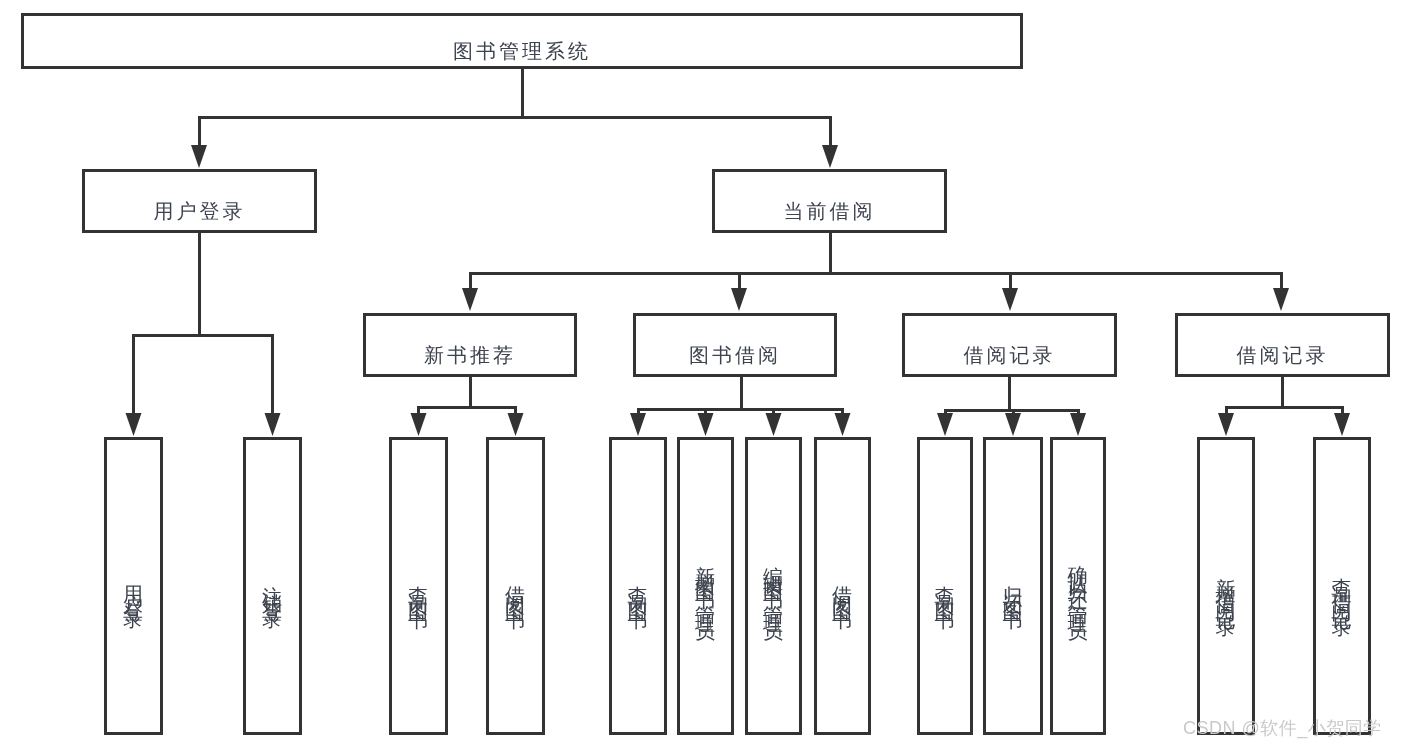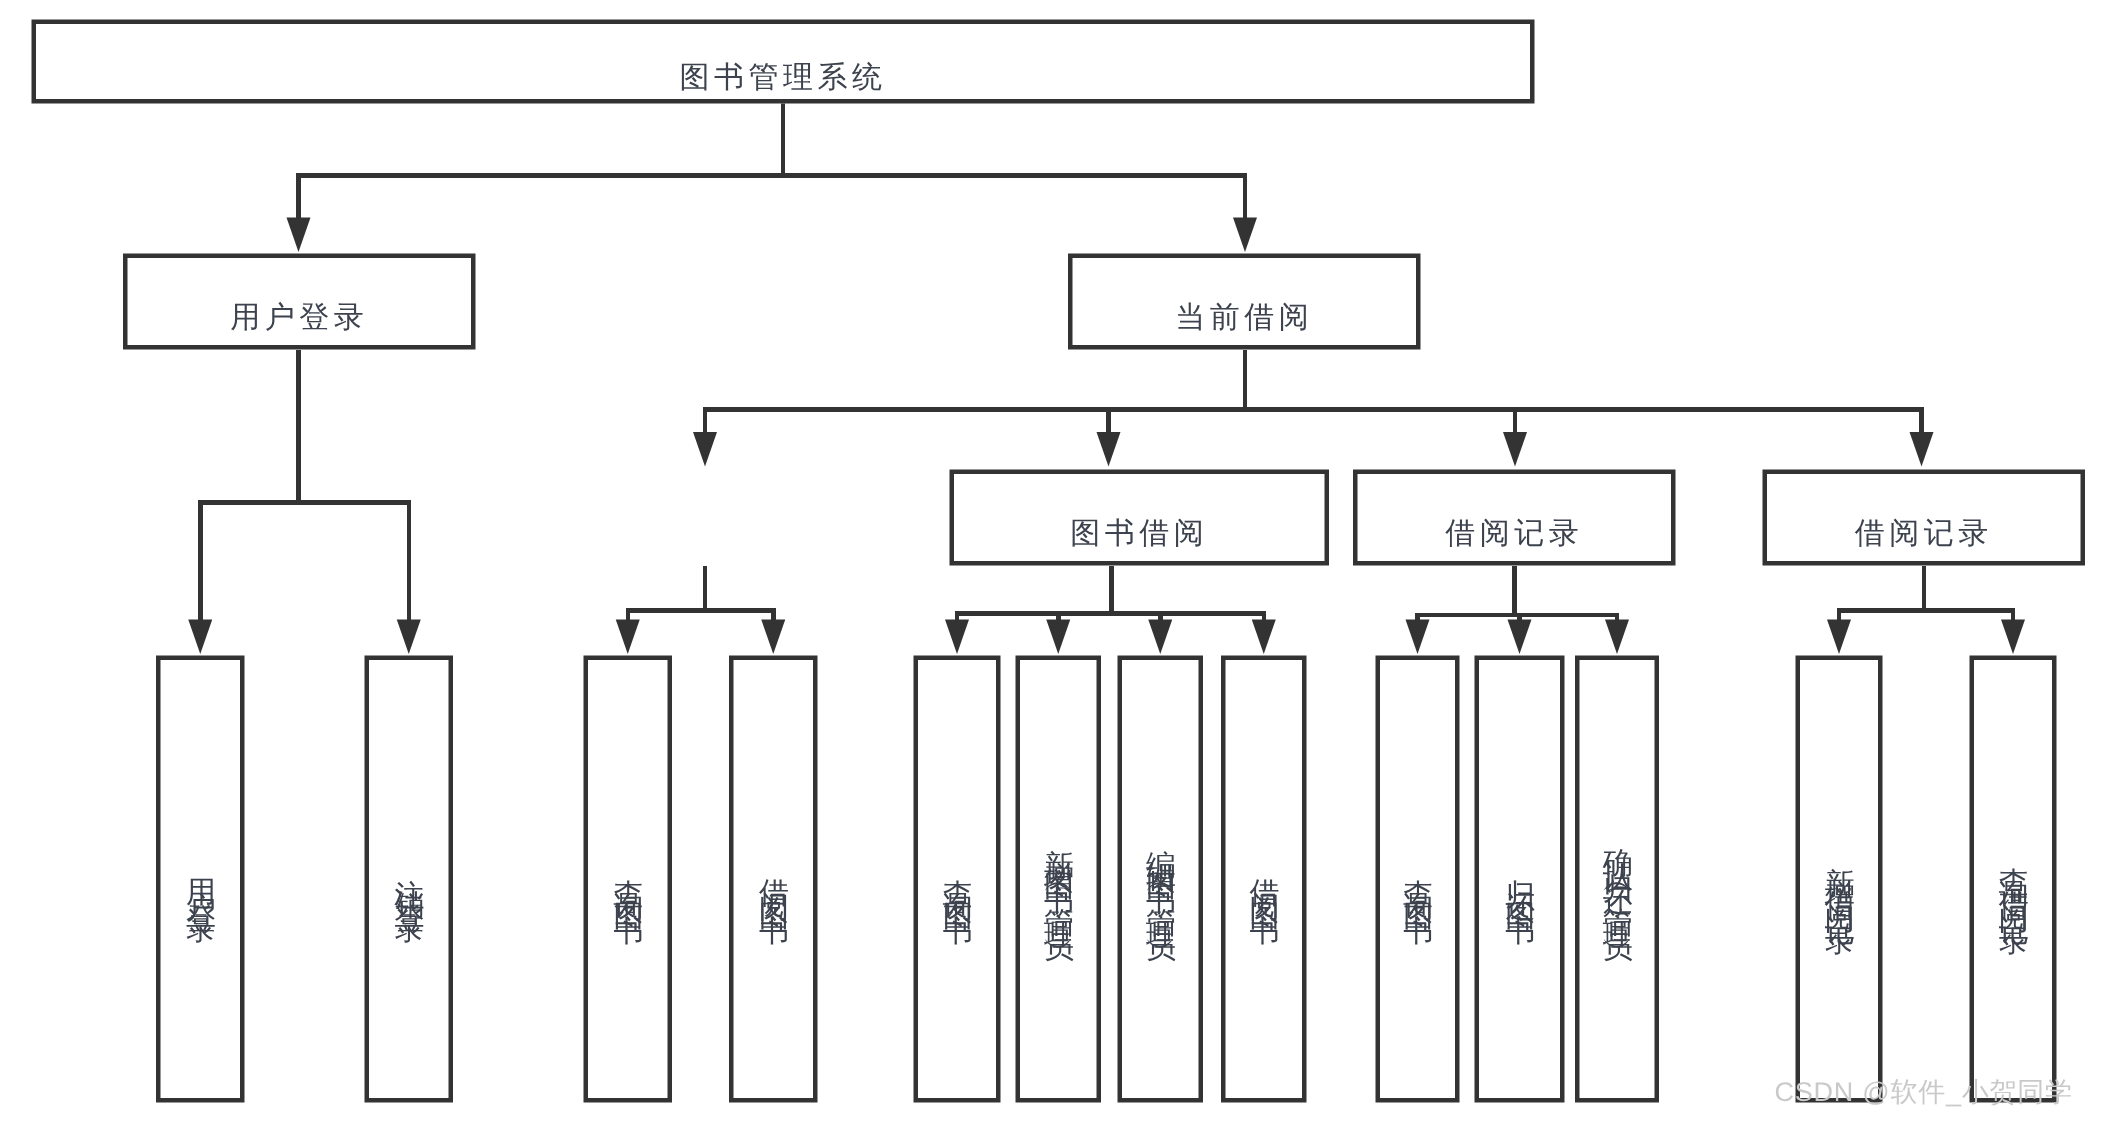--- a/index.html
+++ b/index.html
@@ -100,21 +100,24 @@
     <span class="lbl">图书管理系统</span>
   </div>
 
   <div class="node node-h" style="left:82px;top:169px;width:235px;height:64px">
     <span class="lbl">用户登录</span>
   </div>
   <div class="node node-h" style="left:712px;top:169px;width:235px;height:64px">
     <span class="lbl">当前借阅</span>
   </div>
 
-  <div class="node node-h" style="left:633px;top:313px;width:253px;height:64px">
+  <div class="node node-h" style="left:363px;top:313px;width:214px;height:64px">
+    <span class="lbl">新书推荐</span>
+  </div>
+  <div class="node node-h" style="left:633px;top:313px;width:204px;height:64px">
     <span class="lbl">图书借阅</span>
   </div>
   <div class="node node-h" style="left:902px;top:313px;width:215px;height:64px">
     <span class="lbl">借阅记录</span>
   </div>
   <div class="node node-h" style="left:1175px;top:313px;width:215px;height:64px">
     <span class="lbl">借阅记录</span>
   </div>
 
   <div class="node node-v" style="left:104px;top:437px;width:59px;height:298px">

